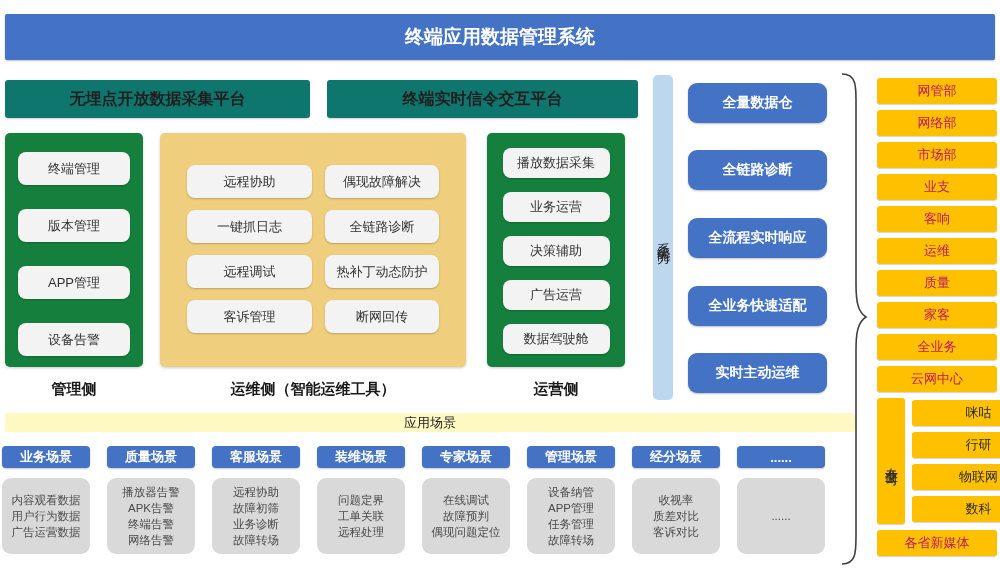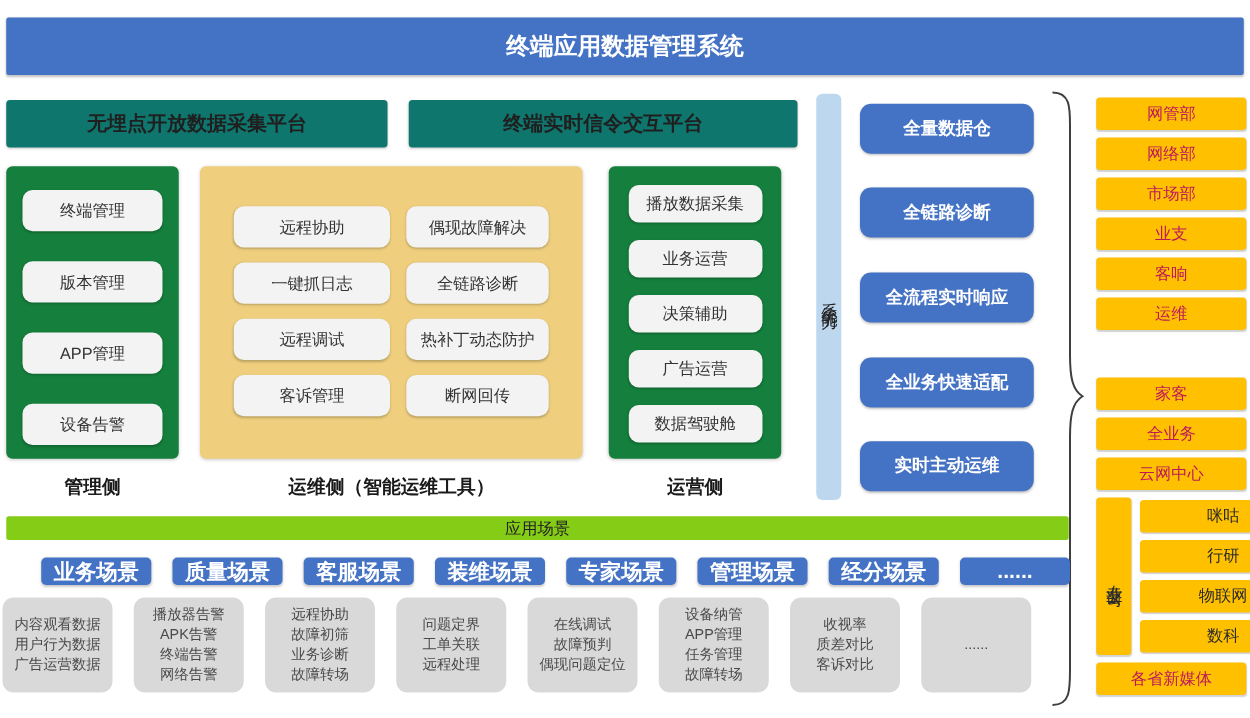--- a/index.html
+++ b/index.html
@@ -54,26 +54,26 @@
   .dept{position:absolute;left:877px;width:120px;height:26px;background:#FFC000;border-radius:3px;
         display:flex;align-items:center;justify-content:center;font-size:13px;color:#be185d;font-weight:500;
         box-shadow:0 1px 1px rgba(0,0,0,.18);}
   .grp-label{position:absolute;left:877px;top:398px;width:28px;height:126px;background:#FFC000;border-radius:3px;
              display:flex;align-items:center;justify-content:center;box-shadow:0 1px 1px rgba(0,0,0,.18);}
   .grp-label .vtext{font-size:13px;letter-spacing:2px;color:#2b2b2b;}
   .grp-item{position:absolute;left:912px;width:85px;height:26px;background:#FFC000;border-radius:3px;
             display:flex;align-items:center;justify-content:center;font-size:13px;color:#2b2b2b;font-weight:500;
             box-shadow:0 1px 1px rgba(0,0,0,.18);padding-left:24px;}
 
-  .app-bar{position:absolute;left:5px;top:413px;width:850px;height:19px;background:#84cc16;border-radius:2px;
+  .app-bar{position:absolute;left:5px;top:413px;width:850px;height:19px;background:#fef9c3;border-radius:2px;
            display:flex;align-items:center;justify-content:center;font-size:13px;color:#222;}
 
   .scn-head{position:absolute;top:446px;width:88px;height:22px;background:#4472C4;border-radius:4px;
-            display:flex;align-items:center;justify-content:center;color:#fff;font-weight:bold;font-size:17px;
-            box-shadow:0 1px 2px rgba(0,0,0,.22);margin-left:31px;}
+            display:flex;align-items:center;justify-content:center;color:#fff;font-weight:bold;font-size:13px;
+            box-shadow:0 1px 2px rgba(0,0,0,.22);}
   .scn-box{position:absolute;top:478px;width:88px;height:76px;background:#D9D9D9;border-radius:9px;
            display:flex;flex-direction:column;align-items:center;justify-content:center;
            font-size:11.5px;color:#4a4a4a;line-height:16px;text-align:center;}
   .c0{left:2px;} .c1{left:107px;} .c2{left:212px;} .c3{left:317px;}
   .c4{left:422px;} .c5{left:527px;} .c6{left:632px;} .c7{left:737px;}
   .scn-box span{display:block;}
 </style>
 </head>
 <body>
 
@@ -131,20 +131,21 @@
   <svg class="brace" width="38" height="494" viewBox="0 0 38 494">
     <path d="M 10 2 C 24 2 24 14 24 28 L 24 212 C 24 230 26 240 34 245 C 26 250 24 260 24 278 L 24 464 C 24 480 24 492 10 492" fill="none" stroke="#3f3f3f" stroke-width="1.6"></path>
   </svg>
 
   <div class="dept" style="top:78px">网管部</div>
   <div class="dept" style="top:110px">网络部</div>
   <div class="dept" style="top:142px">市场部</div>
   <div class="dept" style="top:174px">业支</div>
   <div class="dept" style="top:206px">客响</div>
   <div class="dept" style="top:238px">运维</div>
+  <div class="dept" style="top:270px">质量</div>
   <div class="dept" style="top:302px">家客</div>
   <div class="dept" style="top:334px">全业务</div>
   <div class="dept" style="top:366px">云网中心</div>
 
   <div class="grp-label">
     <span class="vtext">专业公司</span>
   </div>
   <div class="grp-item" style="top:400px">咪咕</div>
   <div class="grp-item" style="top:432px">行研</div>
   <div class="grp-item" style="top:464px">物联网</div>

